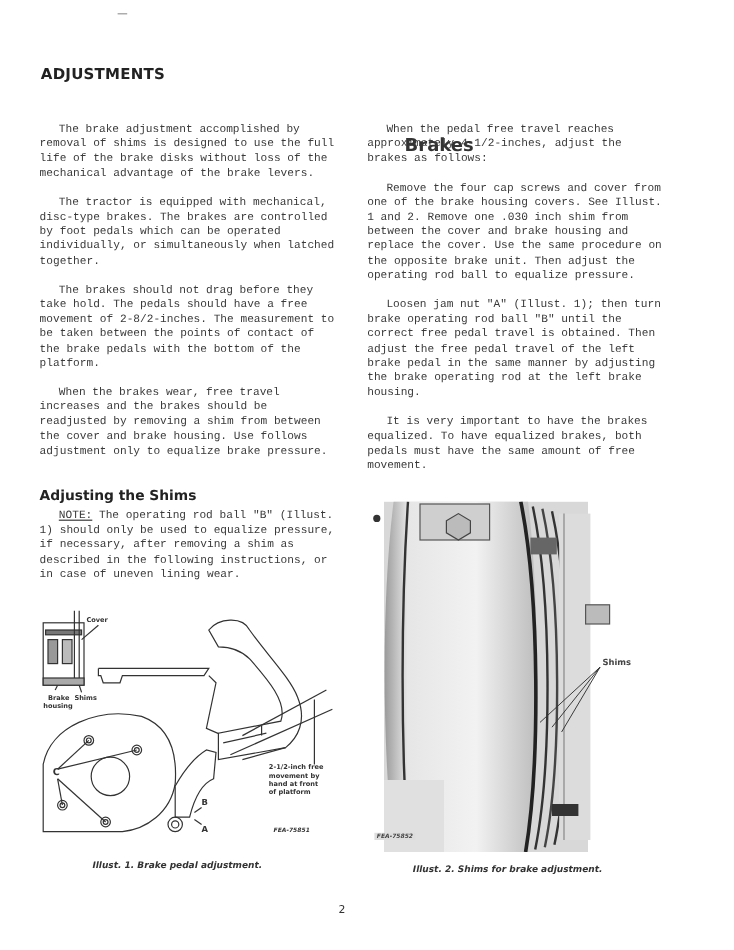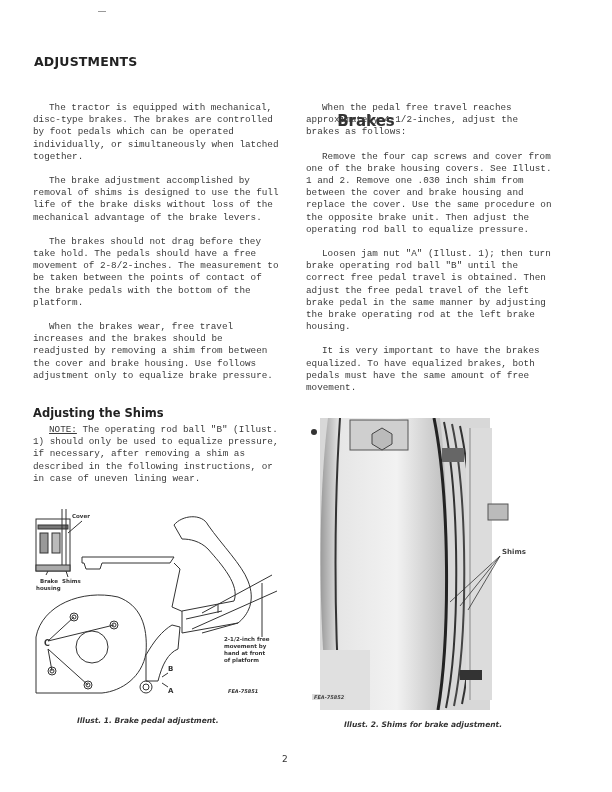--- a/index.html
+++ b/index.html
@@ -28,22 +28,22 @@
 </style>
 </head>
 <body>
 
 <div class="top-dash"></div>
 
 <div class="section-header sans">ADJUSTMENTS</div>
 <div class="page-title sans">Brakes</div>
 
 <div class="col col-left serif">
+  <p>The brake adjustment accomplished by removal of shims is designed to use the full life of the brake disks without loss of the mechanical advantage of the brake levers.</p>
   <p>The tractor is equipped with mechanical, disc-type brakes.  The brakes are controlled by foot pedals which can be operated individually, or simultaneously when latched together.</p>
-  <p>The brake adjustment accomplished by removal of shims is designed to use the full life of the brake disks without loss of the mechanical advantage of the brake levers.</p>
   <p>The brakes should not drag before they take hold.  The pedals should have a free movement of 2-8/2-inches.  The measurement to be taken between the points of contact of the brake pedals with the bottom of the platform.</p>
   <p>When the brakes wear, free travel increases and the brakes should be readjusted by removing a shim from between the cover and brake housing.  Use follows adjustment only to equalize brake pressure.</p>
 </div>
 
 <div class="subhead sans">Adjusting the Shims</div>
 
 <div class="note serif">
   <p><span class="u">NOTE:</span><span>  The operating rod ball "B" (Illust. 1) should only be used to equalize pressure, if necessary, after removing a shim as described in the following instructions, or in case of uneven lining wear.</span></p>
 </div>
 

